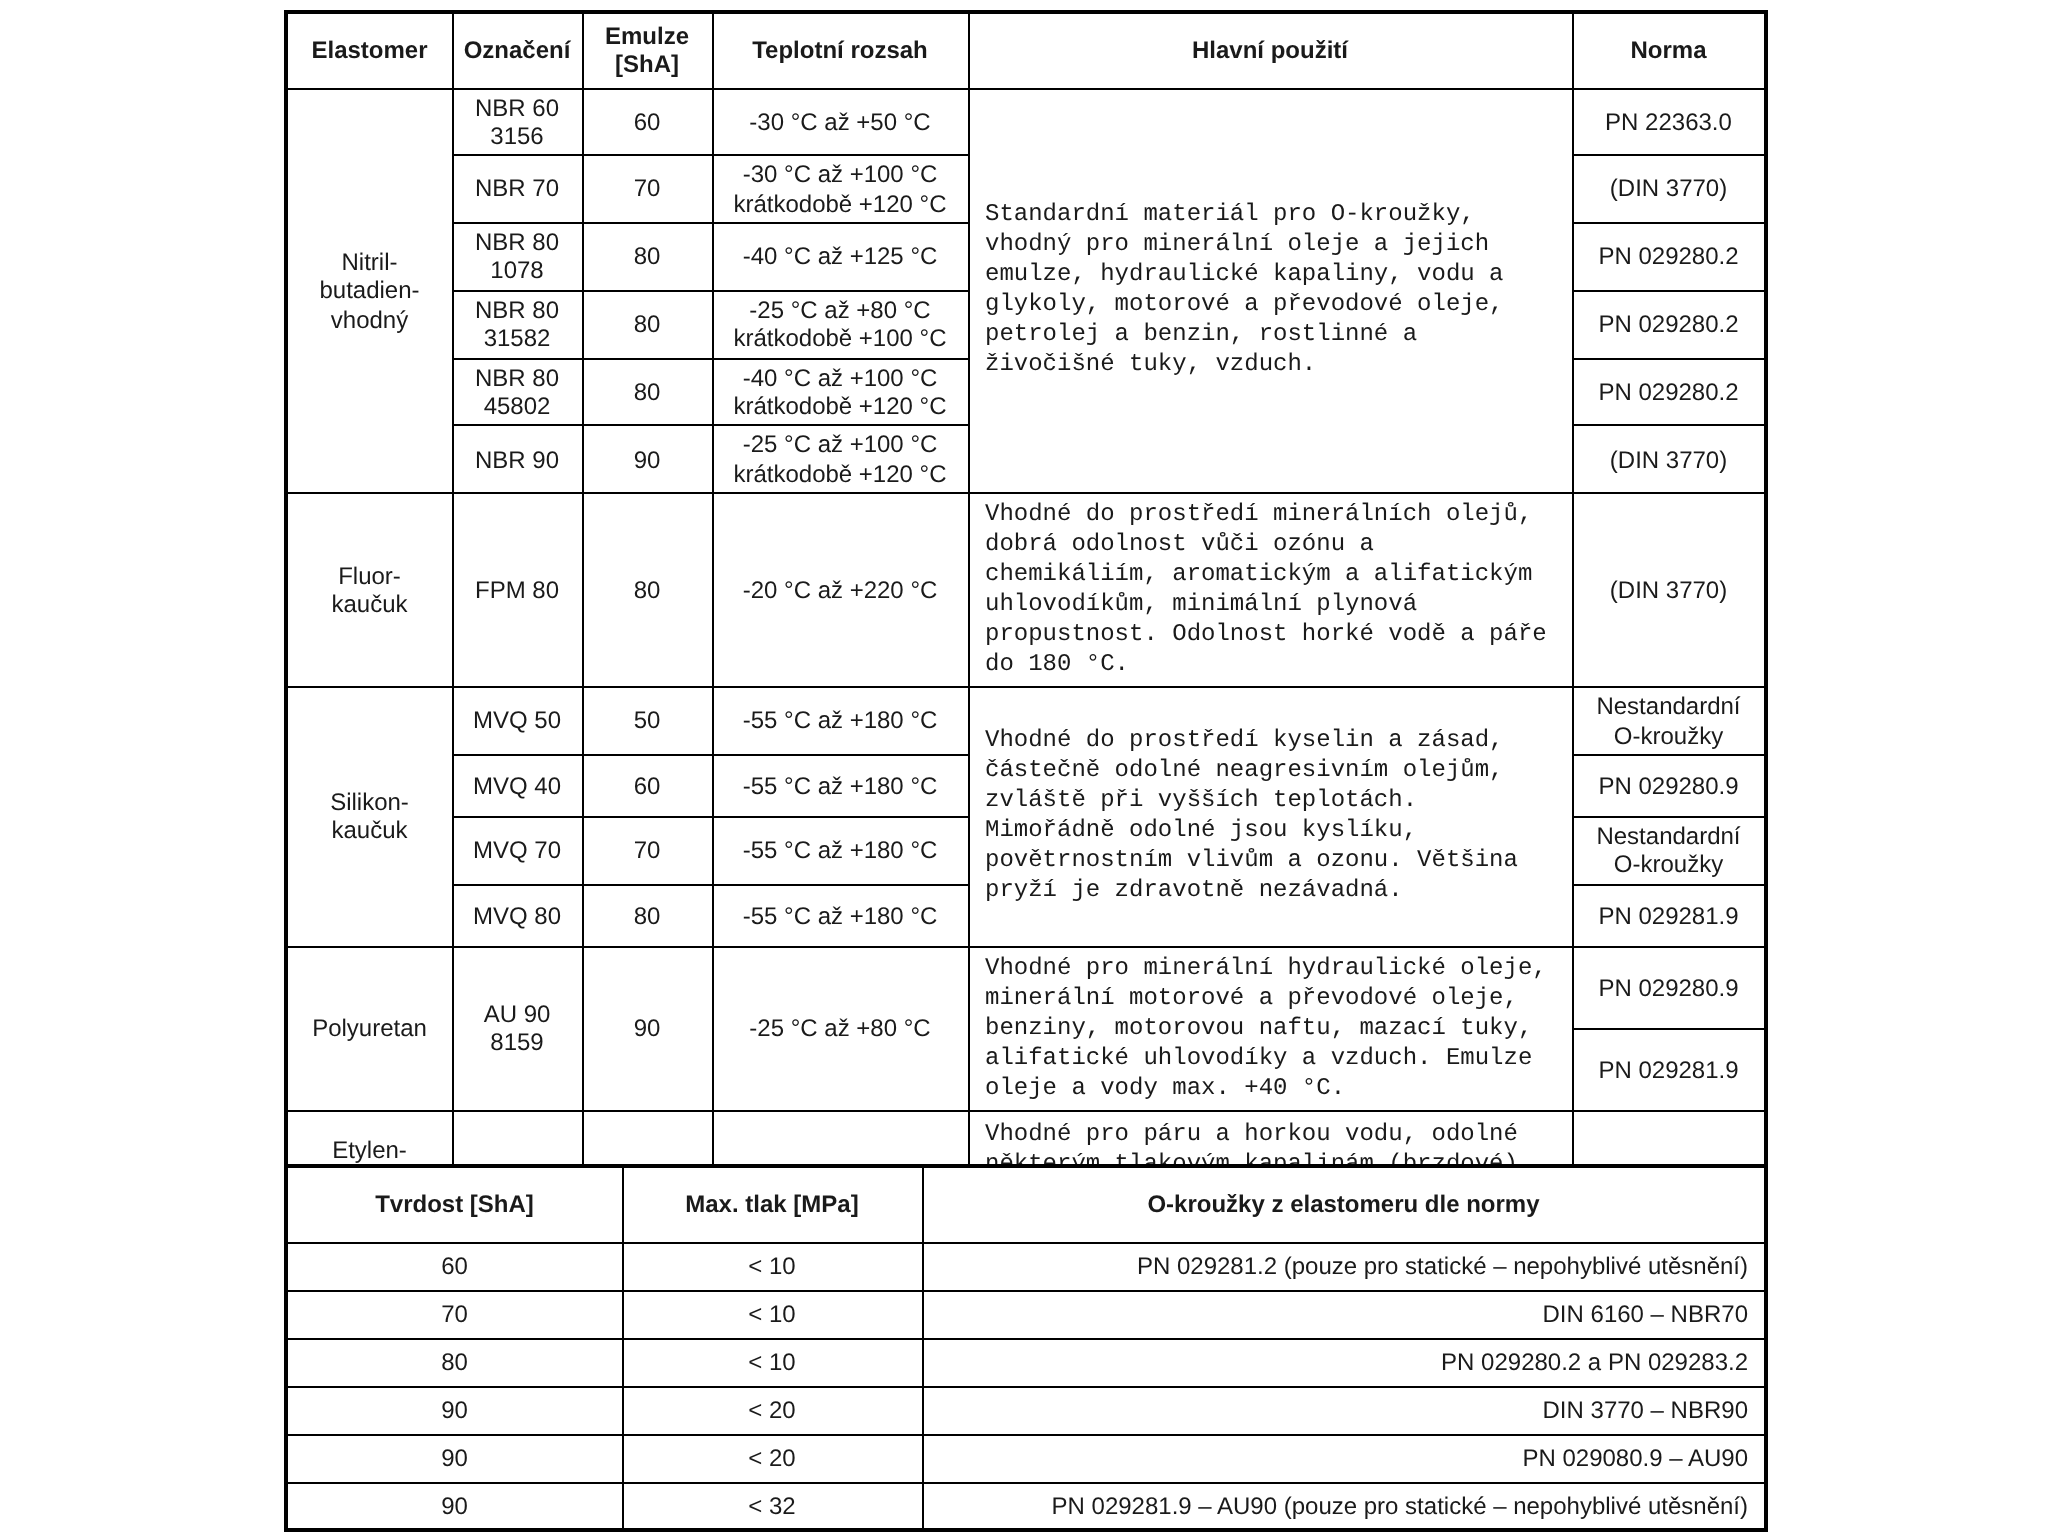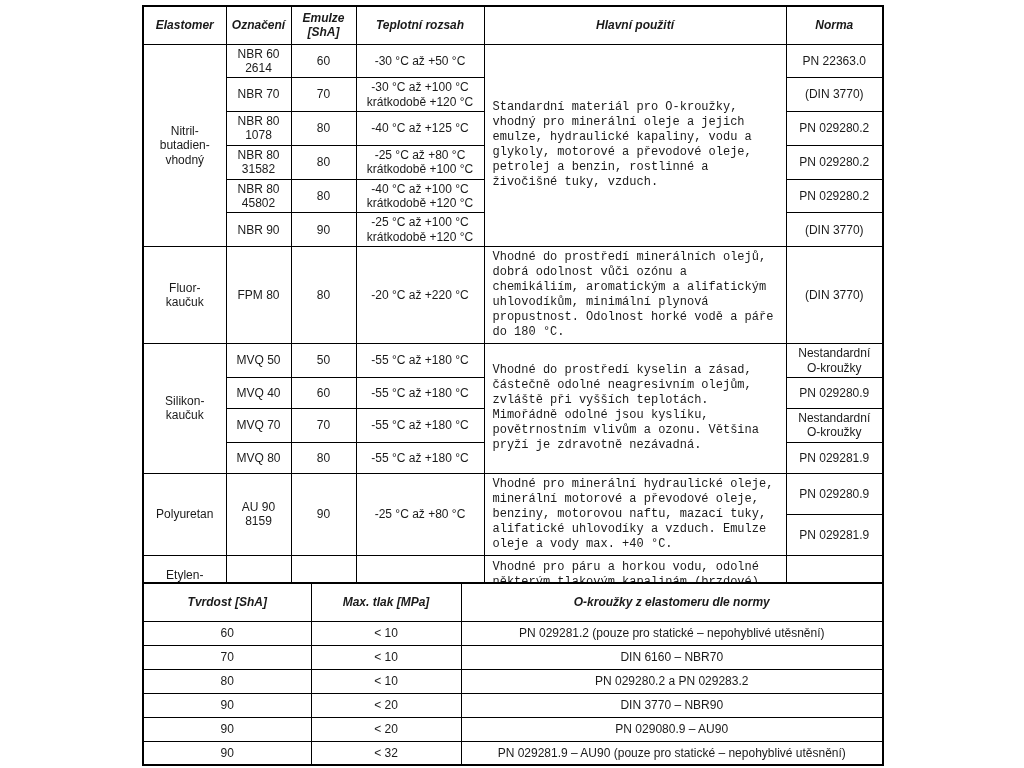--- a/index.html
+++ b/index.html
@@ -32,26 +32,26 @@
   }
   th { font-weight: bold; }
   td.use {
     text-align: left;
     white-space: normal;
     padding: 3px 8px;
     line-height: 1.25;
     font-family: Liberation Mono, monospace;
   }
   td.left {
-    text-align: center;
+    text-align: right;
     padding: 2px 8px;
     white-space: normal;
   }
 
-  tr.h38 { height: 38px; font-style: italic; }
+  tr.h38 { height: 38px; }
   tr.h31 { height: 31px; }
   tr.h86 { height: 86px; }
   tr.h33 { height: 33px; }
   tr.h69 { height: 69px; }
   tr.h24 { height: 24px; }
 </style>
 </head>
 <body>
 
 <div class="page">
@@ -76,21 +76,21 @@
         <th>Norma</th>
       </tr>
     </thead>
     <tbody>
 
       <tr class="h31">
         <td rowspan="6">Nitril-
 butadien-
 vhodný</td>
         <td>NBR 60
-2614</td>
+3156</td>
         <td>60</td>
         <td>-30 °C až +50 °C</td>
         <td rowspan="6" class="use">Standardní materiál pro O-kroužky, vhodný pro minerální oleje a jejich emulze, hydraulické kapaliny, vodu a glykoly, motorové a převodové oleje, petrolej a benzin, rostlinné a živočišné tuky, vzduch.</td>
         <td>PN 22363.0</td>
       </tr>
       <tr class="h31">
         <td>NBR 70</td>
         <td>70</td>
         <td>-30 °C až +100 °C
 krátkodobě +120 °C</td>

